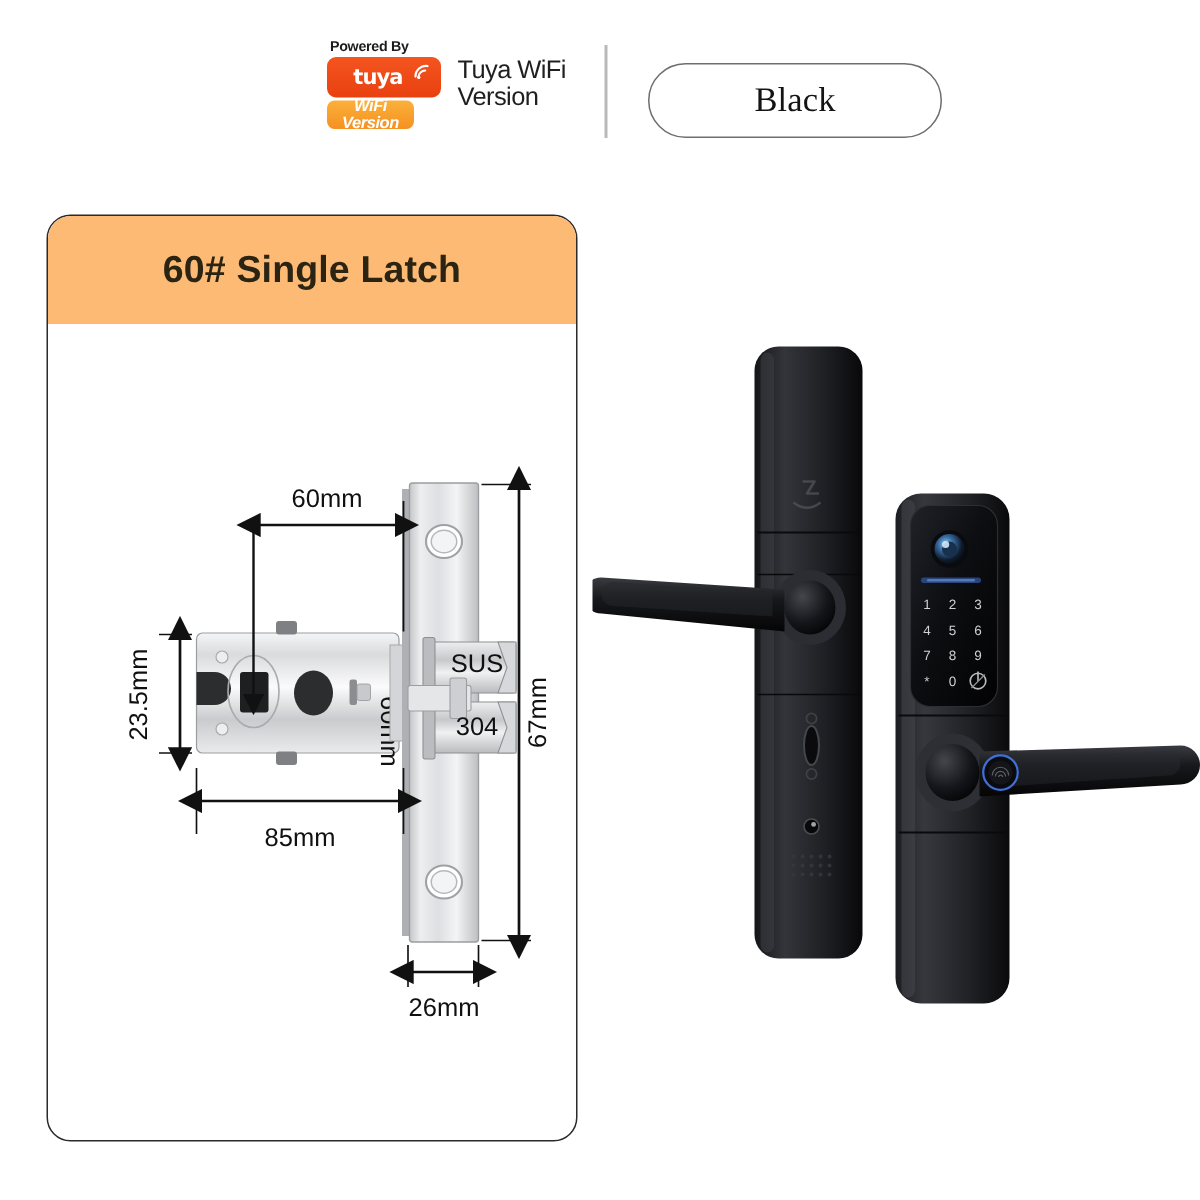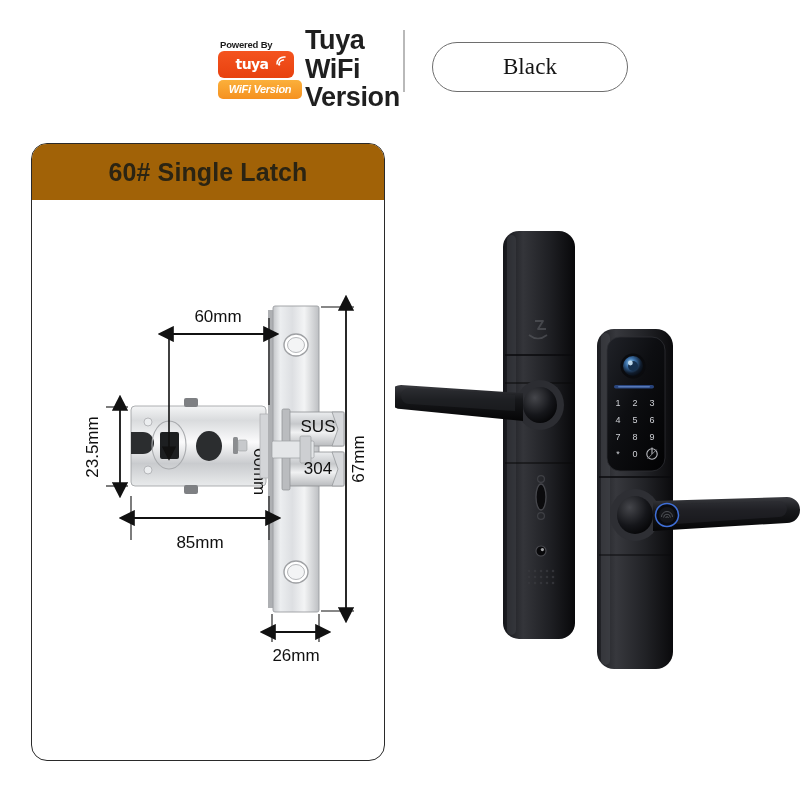--- a/index.html
+++ b/index.html
@@ -62,41 +62,42 @@
     line-height: 1;
     padding-right: 8px;
     font-family: "DejaVu Sans", sans-serif;
   }
   #tuya-wifi-arc {
     position: absolute;
     right: 6px; top: 4px;
     width: 12px; height: 12px;
   }
   #wifi-version-badge {
-    width: 84px;
+    width: 58px;
     height: 19px;
     margin-top: 2px;
     border-radius: 5px;
     background: linear-gradient(180deg, #fbb03b 0%, #f59120 100%);
     display: flex;
     align-items: center;
     justify-content: center;
+    text-align: center;
   }
   #wifi-version-label {
     color: #ffffff;
     font-size: 11px;
     font-weight: bold;
     font-style: italic;
     letter-spacing: -0.3px;
     line-height: 1;
   }
 
   #brand-text {
-    font-size: 27px;
-    font-weight: bold;
+    font-size: 17px;
+    font-weight: normal;
     color: #1f1f1f;
     line-height: 1.06;
     letter-spacing: -0.4px;
     max-width: 108px;
   }
 
   #header-divider {
     position: absolute;
     left: 403px; top: 30px;
     width: 1.5px; height: 62px;
@@ -127,22 +128,22 @@
     position: absolute;
     left: 31px; top: 143px;
     width: 354px; height: 618px;
     border: 1.4px solid #2a2a2a;
     border-radius: 16px;
     background: #ffffff;
     box-sizing: border-box;
     overflow: hidden;
   }
   #spec-card-header {
-    height: 56px;
-    background: #a16207;
+    height: 72px;
+    background: #fdba74;
     display: flex;
     align-items: center;
     justify-content: center;
   }
   #spec-card-title {
     font-size: 25px;
     font-weight: bold;
     color: #2b2413;
     letter-spacing: 0.1px;
   }

